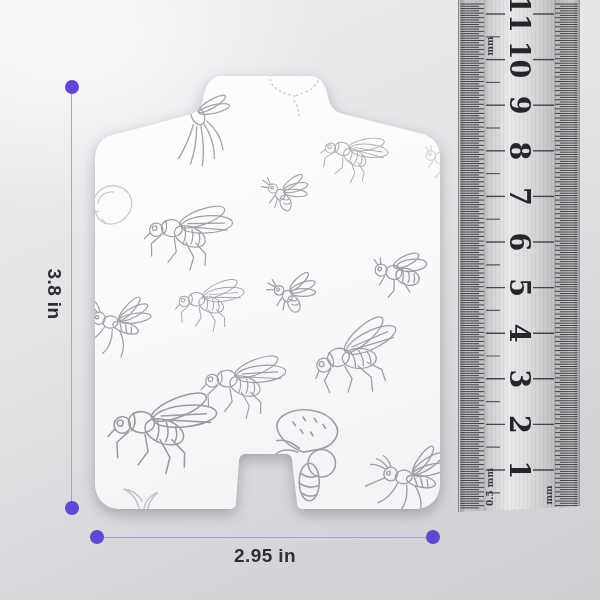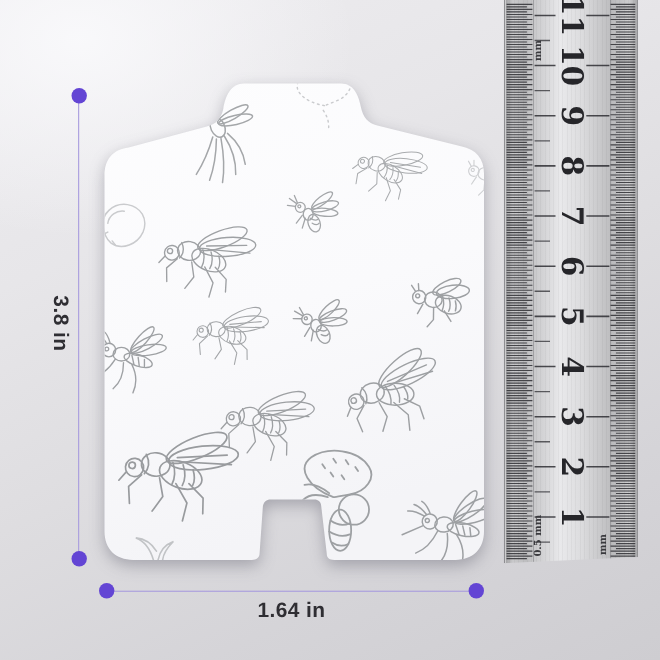--- a/index.html
+++ b/index.html
@@ -181,21 +181,21 @@
   </svg>
 
   <div class="dim-line" style="left:70.5px;top:93px;width:1.8px;height:409px;"></div>
   <div class="dim-dot" style="left:64.5px;top:80px;"></div>
   <div class="dim-dot" style="left:64.5px;top:501px;"></div>
   <div class="dim-label vert" style="left:54px;top:294px;">3.8 in</div>
 
   <div class="dim-line" style="left:103px;top:536.5px;width:324px;height:1.8px;"></div>
   <div class="dim-dot" style="left:90px;top:530px;"></div>
   <div class="dim-dot" style="left:426px;top:530px;"></div>
-  <div class="dim-label" style="left:265px;top:556px;">1.64 in</div>
+  <div class="dim-label" style="left:265px;top:556px;">2.95 in</div>
 
   <div class="ruler">
     <svg id="ruler-svg" width="120" height="518" viewBox="0 0 120 518">
         <line x1="1.5" y1="10" x2="25" y2="10" stroke="rgba(40,40,45,.82)" stroke-width="1"></line>
         <line x1="118.5" y1="10" x2="96" y2="10" stroke="rgba(40,40,45,.82)" stroke-width="1"></line>
         <line x1="1.5" y1="12.28" x2="20" y2="12.28" stroke="rgba(40,40,45,.82)" stroke-width="1"></line>
         <line x1="118.5" y1="12.28" x2="101" y2="12.28" stroke="rgba(40,40,45,.82)" stroke-width="1"></line>
         <line x1="1.5" y1="14.559999999999999" x2="25" y2="14.559999999999999" stroke="rgba(40,40,45,.82)" stroke-width="1"></line>
         <line x1="118.5" y1="14.559999999999999" x2="96" y2="14.559999999999999" stroke="rgba(40,40,45,.82)" stroke-width="1"></line>
         <line x1="1.5" y1="16.84" x2="20" y2="16.84" stroke="rgba(40,40,45,.82)" stroke-width="1"></line>

